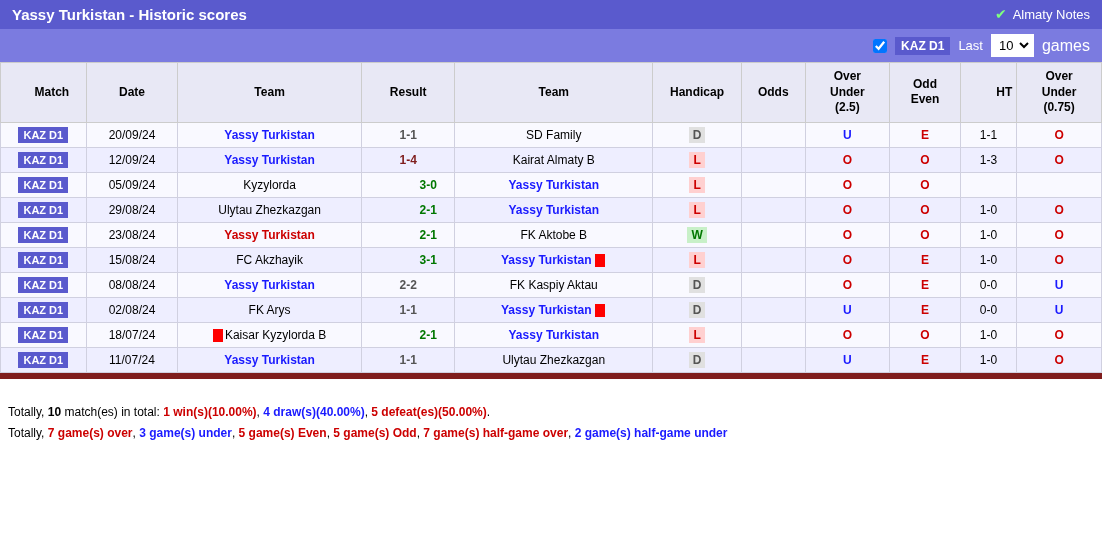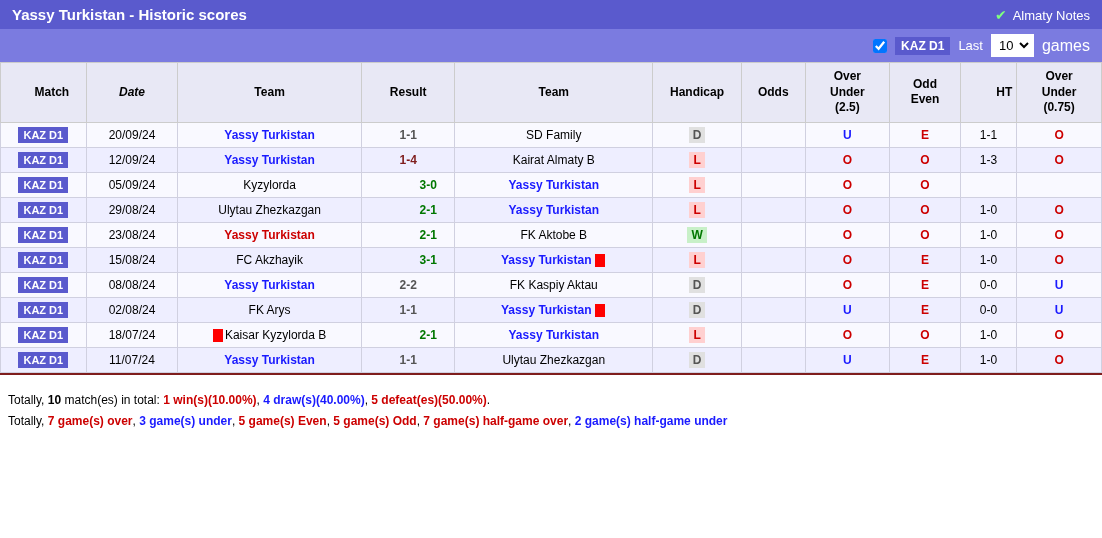--- a/index.html
+++ b/index.html
@@ -3,21 +3,21 @@
   <meta charset="utf-8">
   <style>
     * { box-sizing: border-box; margin: 0; padding: 0; }
     body { font-family: Arial, sans-serif; font-size: 12px; background: #fff; width: 1102px; }
 
     .header {
       background: #5a5acd;
       color: #fff;
       display: flex;
       justify-content: space-between;
-      align-items: flex-end;
+      align-items: flex-start;
       padding: 6px 12px;
     }
     .header-title { font-size: 15px; font-weight: bold; }
     .display-notes { display: flex; align-items: center; gap: 6px; font-size: 13px; }
     .checkmark { color: #7fff7f; font-size: 14px; }
 
     .filter-bar {
       background: #7b7be0;
       display: flex;
       justify-content: flex-end;
@@ -93,24 +93,24 @@
     .outcome-d { background: #e0e0e0; color: #555; font-weight: bold; padding: 1px 4px; }
     .outcome-l { background: #ffd0d0; color: #cc0000; font-weight: bold; padding: 1px 4px; }
 
     .over-o { color: #cc0000; font-weight: bold; }
     .over-u { color: #1a1aff; font-weight: bold; }
     .odd-e { color: #cc0000; font-weight: bold; }
 
     .red-card { display: inline-block; background: red; color: #fff; width: 10px; height: 13px; font-size: 9px; margin-right: 2px; vertical-align: middle; }
 
     .summary-section {
-      padding: 14px 8px;
+      padding: 22px 8px;
       font-size: 12px;
       line-height: 1.6;
-      border-top: 2px solid #7f1d1d;
+      border-top: 6px solid #7f1d1d;
     }
     .summary-section p { margin: 2px 0; }
     .highlight-red { color: #cc0000; font-weight: bold; }
     .highlight-blue { color: #1a1aff; font-weight: bold; }
 
     .th-multiline { line-height: 1.3; }
   </style>
 </head>
 <body>
 
@@ -133,21 +133,21 @@
     <option>20</option>
     <option>All</option>
   </select>
   <span class="games-label">games</span>
 </div>
 
 <table>
   <thead>
     <tr>
       <th style="min-width:60px;padding-left:21px;" class="th-multiline"><span>Match</span></th>
-      <th style="min-width:65px;font-style:italic;" class="th-multiline"><span>Date</span></th>
+      <th style="min-width:65px;" class="th-multiline"><span>Date</span></th>
       <th style="min-width:130px;" class="th-multiline"><span>Team</span></th>
       <th style="min-width:55px;margin-left:45px;" class="th-multiline"><span>Result</span></th>
       <th style="min-width:140px;" class="th-multiline"><span>Team</span></th>
       <th style="min-width:60px;" class="th-multiline"><span>Handicap</span></th>
       <th style="min-width:45px;" class="th-multiline"><span>Odds</span></th>
       <th style="min-width:60px;" class="th-multiline">Over<br>Under<br>(2.5)</th>
       <th style="min-width:50px;" class="th-multiline">Odd<br>Even</th>
       <th style="min-width:40px;text-align:right;" class="th-multiline"><span>HT</span></th>
       <th style="min-width:60px;" class="th-multiline">Over<br>Under<br>(0.75)</th>
     </tr>

